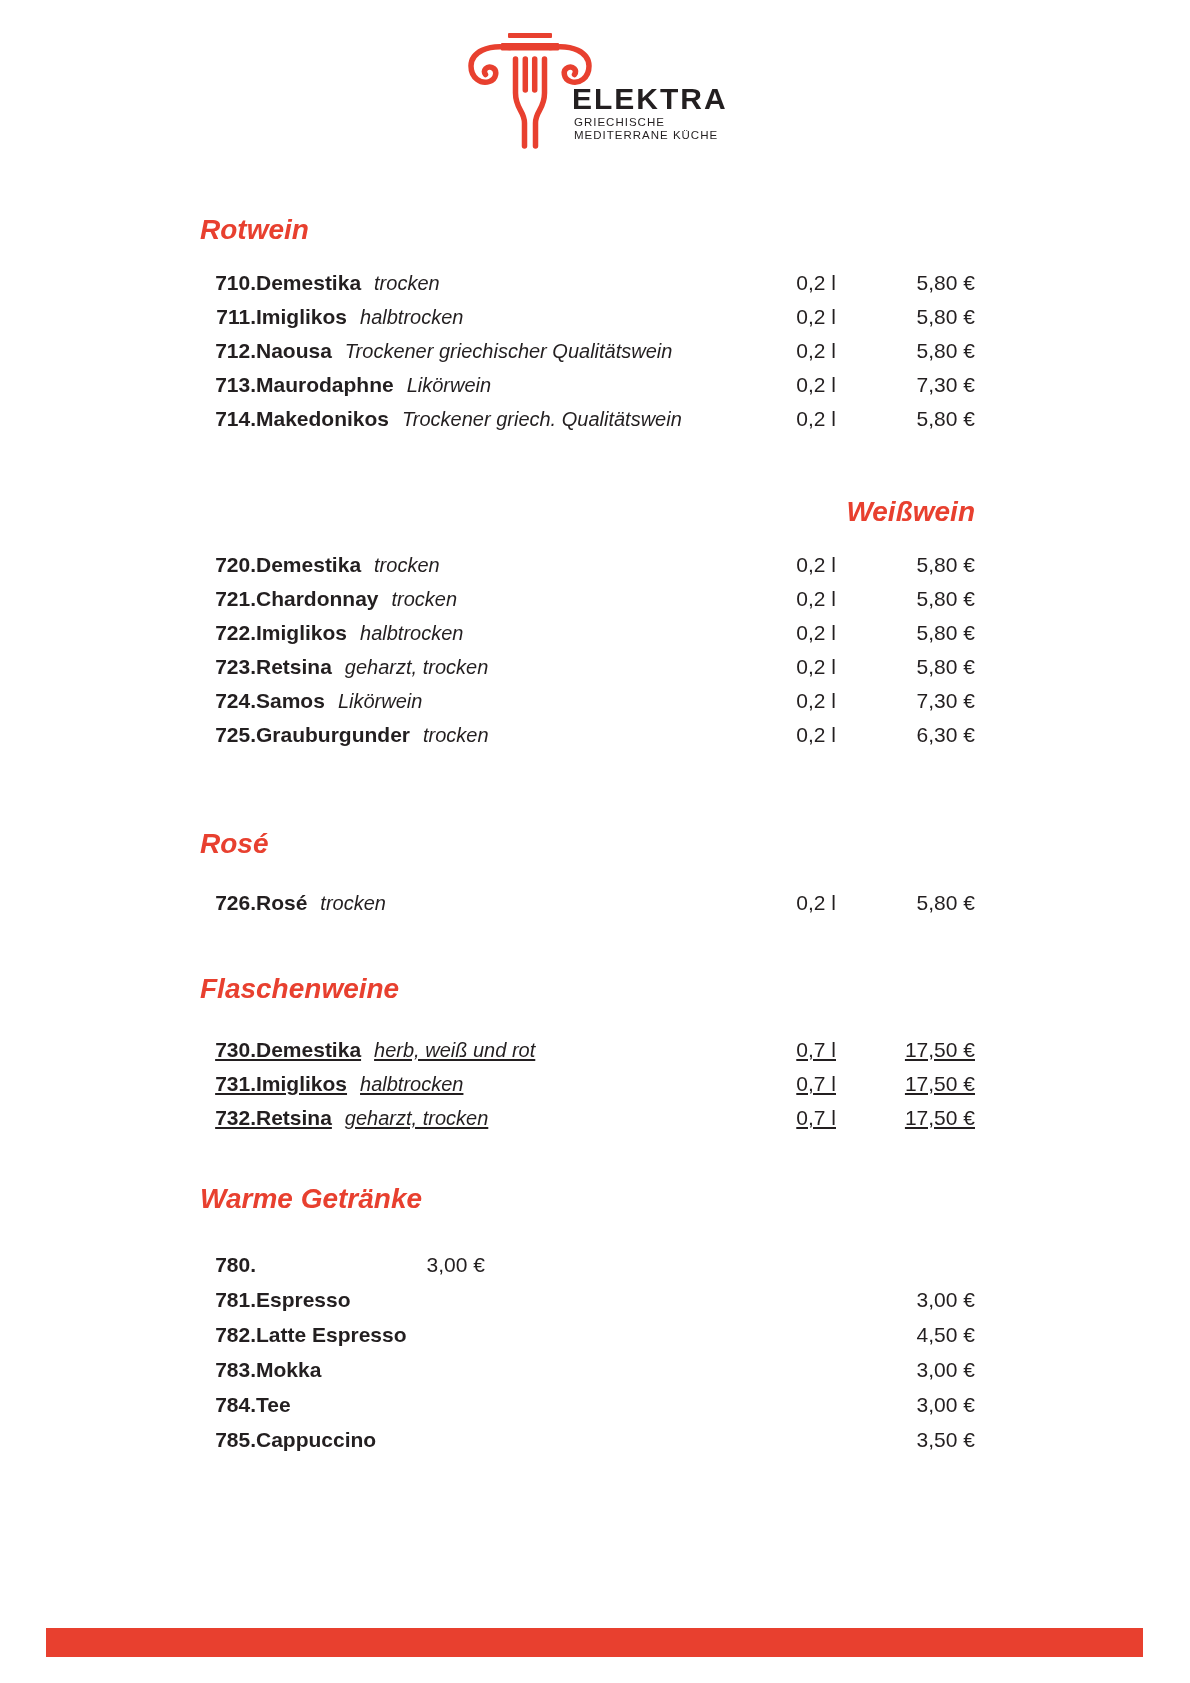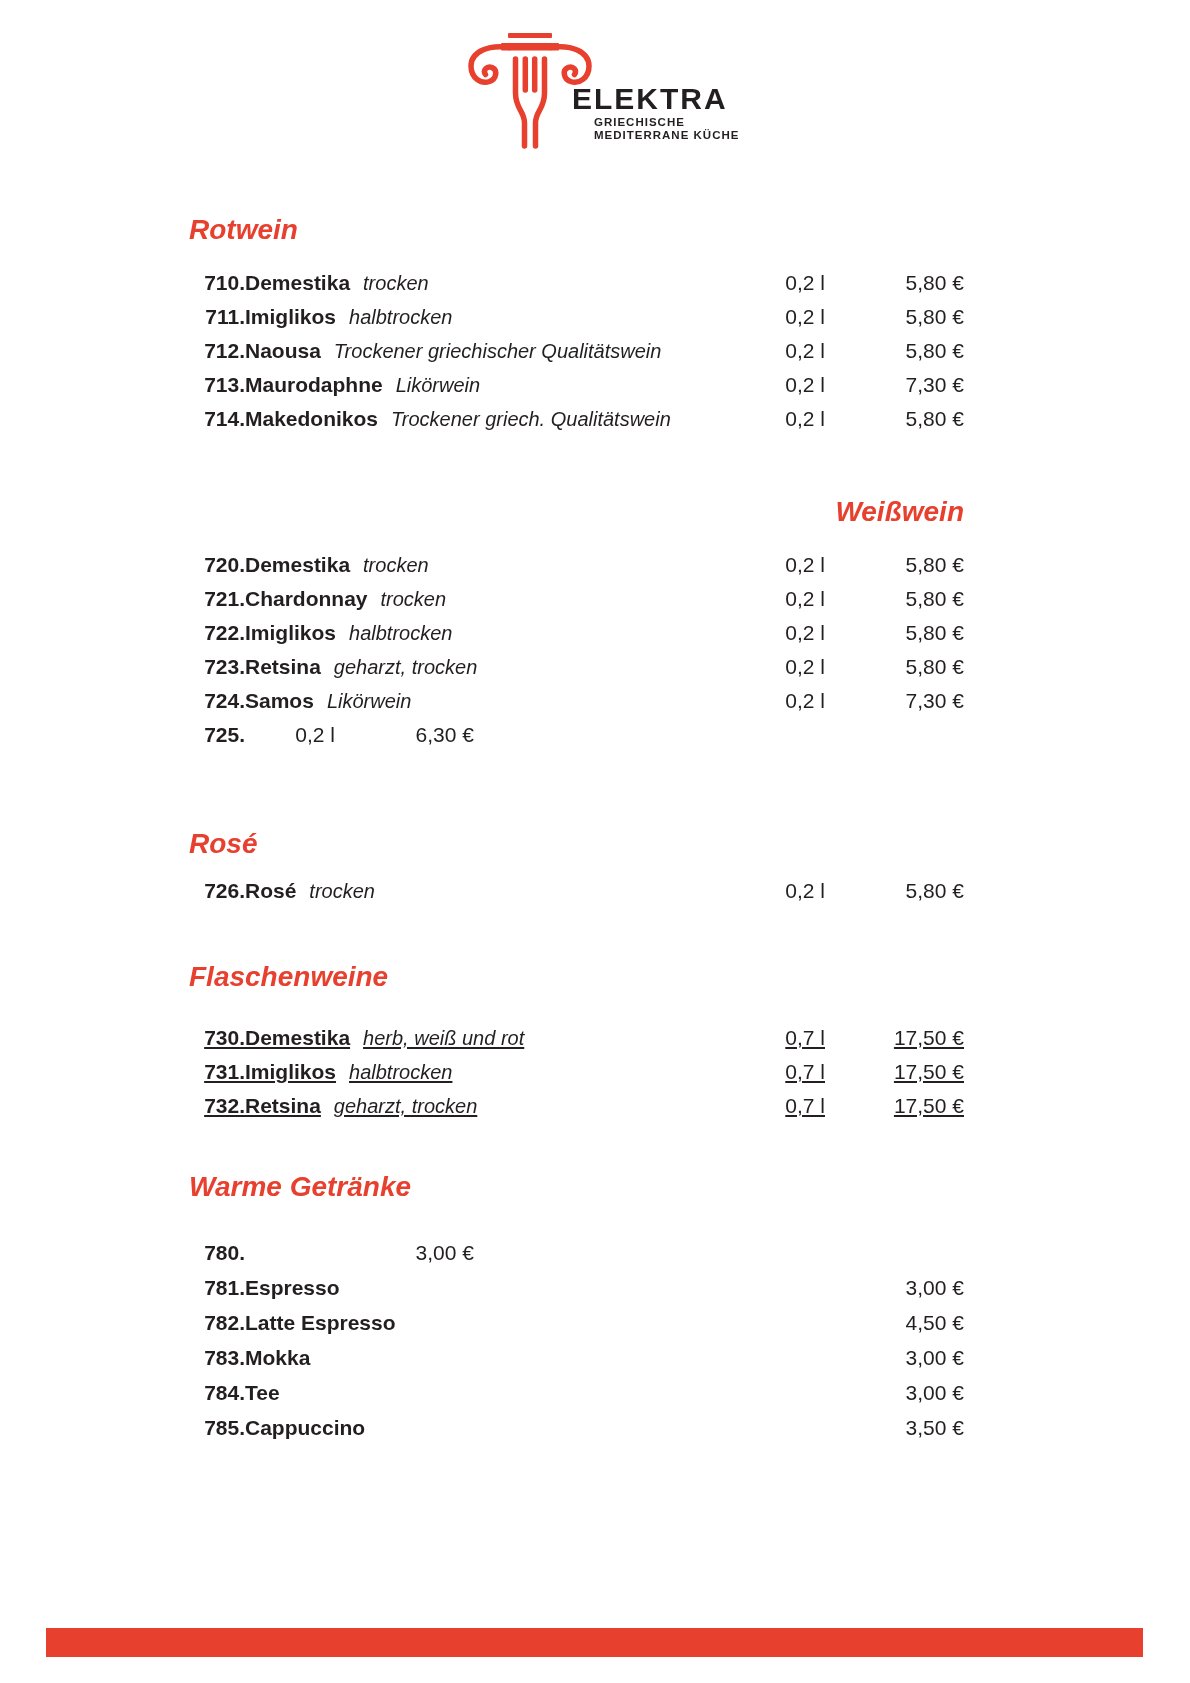--- a/index.html
+++ b/index.html
@@ -14,38 +14,38 @@
   
   .logo{position:absolute;left:0;top:0;width:1190px;height:160px;}
   .logo-icon{position:absolute;left:468px;top:33px;width:124px;height:116px;}
   .brand{
     position:absolute;left:572px;top:84px;
     font-size:30px;font-weight:700;letter-spacing:2px;color:#231f20;
     line-height:1;white-space:nowrap;
   }
   .tag1,.tag2{
     position:absolute;left:574px;
-    font-size:11.5px;font-weight:700;letter-spacing:1px;color:#231f20;
-    line-height:1;white-space:nowrap;margin-left:20px;
+    font-size:11.5px;font-weight:400;letter-spacing:1px;color:#231f20;
+    line-height:1;white-space:nowrap;
   }
   .tag1{top:117px;}
   .tag2{top:130px;}
   
-  .content{position:absolute;left:189px;top:0;width:775px;}
+  .content{position:absolute;left:200px;top:0;width:775px;}
   .section-title{
     font-style:italic;font-weight:700;font-size:28px;line-height:36px;
     color:#e8402f;margin:0;white-space:nowrap;
   }
   .sec-0 .section-title{margin-top:212px;}
   .sec-1 .section-title{margin-top:58px;text-align:right;}
   .sec-2 .section-title{margin-top:74px;}
   .sec-3 .section-title{margin-top:51px;}
   .sec-4 .section-title{margin-top:46px;}
   .rows{margin-top:18px;}
-  .sec-2 .rows{margin-top:12px;}
+  .sec-2 .rows{margin-top:24px;}
   .sec-3 .rows{margin-top:26px;text-decoration:underline;}
   .sec-4 .rows{margin-top:30px;}
   .menu-row{
     display:flex;align-items:baseline;
     height:34px;line-height:34px;
     font-size:21px;white-space:nowrap;
   }
   .sec-4 .menu-row{height:35px;line-height:35px;}
   .item-number{width:56px;flex:0 0 56px;font-weight:700;text-align:right;}
   .names{flex:1 1 auto;overflow:hidden;}
@@ -150,20 +150,21 @@
           <span class="item-price">5,80 €</span>
         </div>
         <div class="menu-row">
           <span class="item-number">724.</span>
           <span class="names"><span class="item-name">Samos</span><span class="item-desc">Likörwein</span></span>
           <span class="item-size">0,2 l</span>
           <span class="item-price">7,30 €</span>
         </div>
         <div class="menu-row">
           <span class="item-number">725.</span>
+          <span class="names"><span class="item-name">Grauburgunder</span><span class="item-desc">trocken</span></span>
           <span class="item-size">0,2 l</span>
           <span class="item-price">6,30 €</span>
         </div>
       </div>
     </div>
 
     <div class="sec sec-2">
       <h2 class="section-title">Rosé</h2>
       <div class="rows">
         <div class="menu-row">

